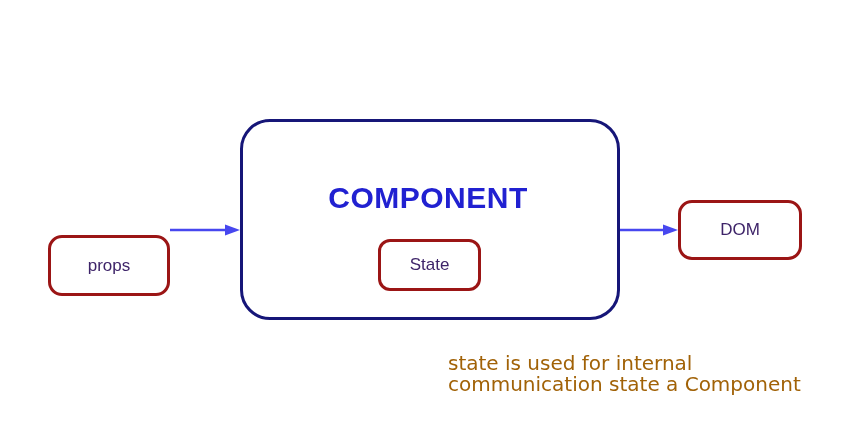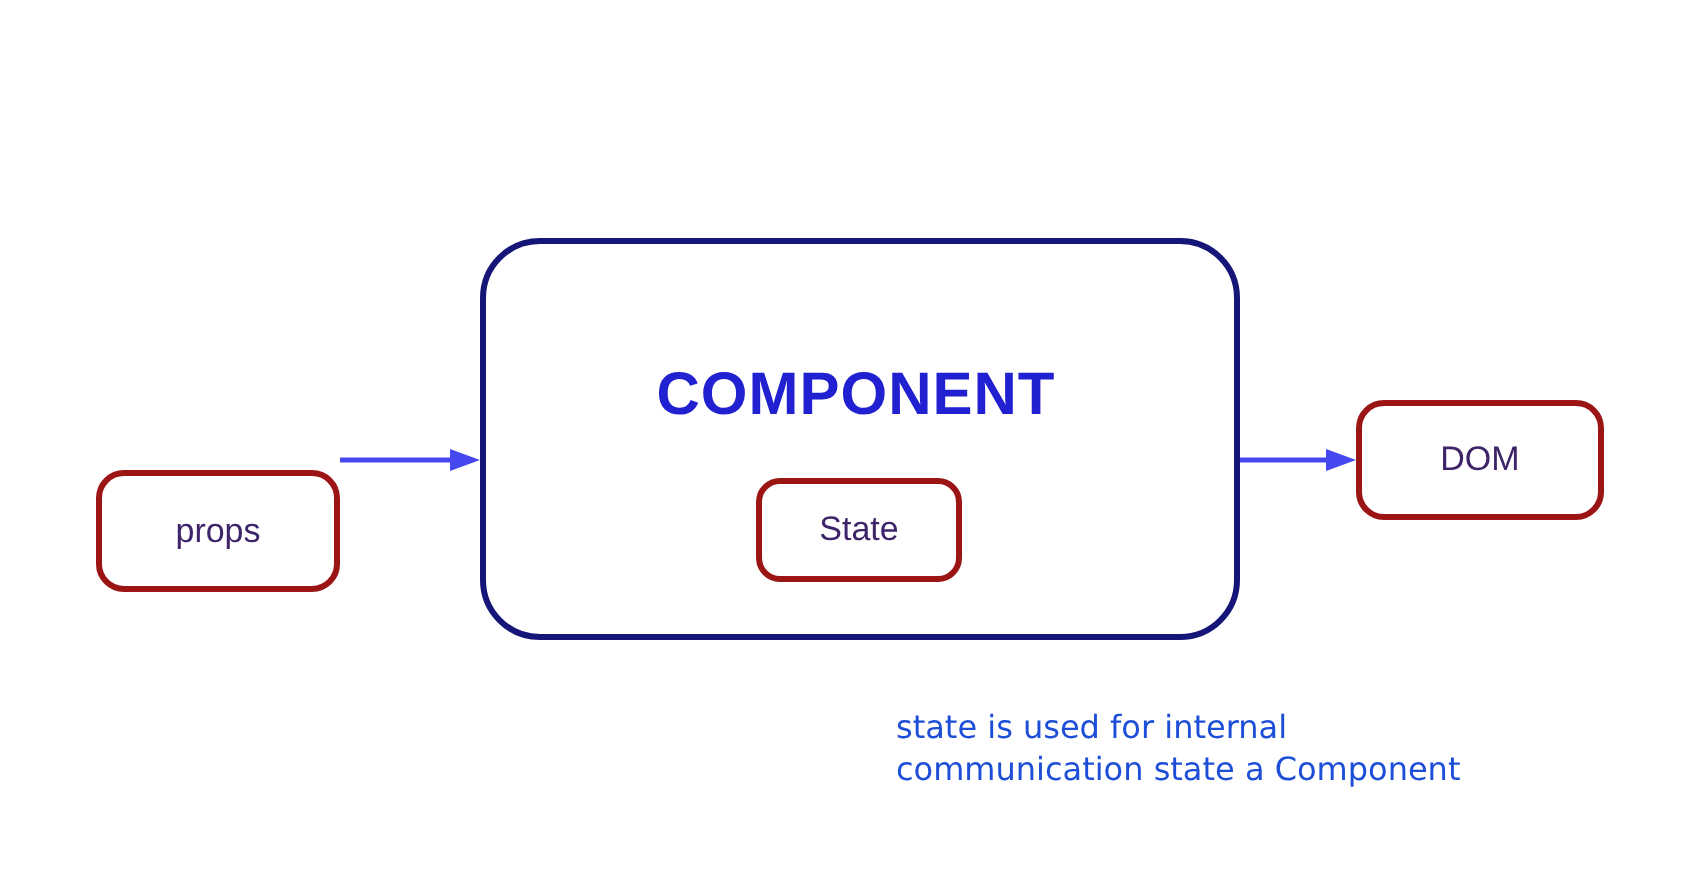--- a/index.html
+++ b/index.html
@@ -81,23 +81,23 @@
     height: 16px;
   }
   .arrow-1 { left: 170px; width: 70px; }
   .arrow-2 { left: 620px; width: 58px; }
   
   .caption {
     position: absolute;
     left: 448px;
     top: 353px;
     font-family: "DejaVu Sans", sans-serif;
-    font-size: 16px;
+    font-size: 20px;
     line-height: 21px;
-    color: #1d4ed8;
+    color: #a16207;
   }
   .caption span { display: block; }
 </style>
 </head>
 <body>
 
 <div class="canvas">
 
   <div class="component-box"></div>
   <div class="component-title">COMPONENT</div>

